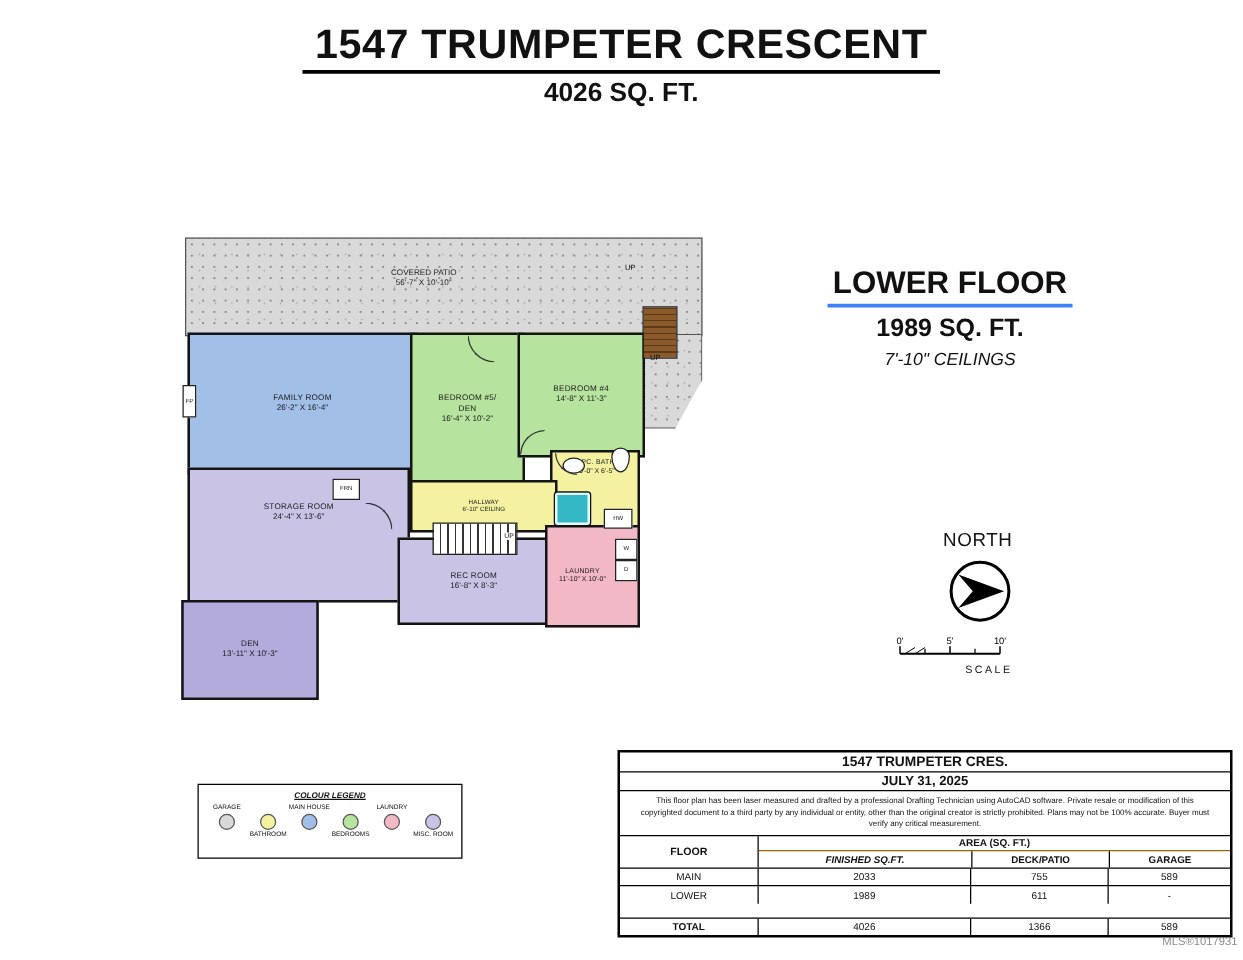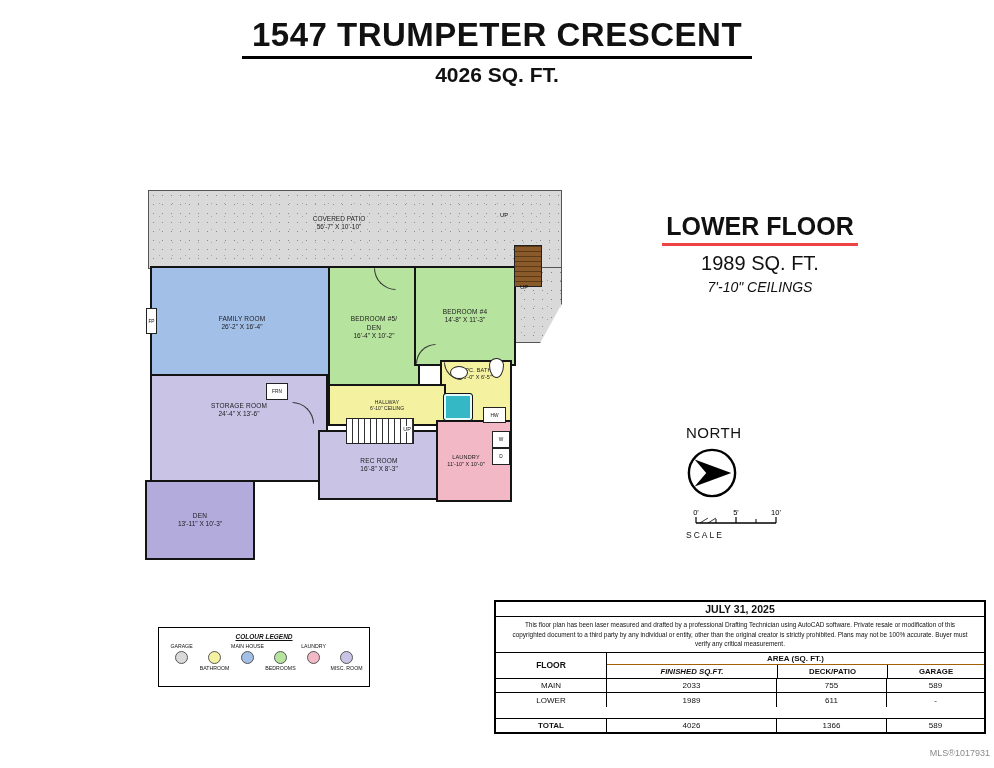--- a/index.html
+++ b/index.html
@@ -85,25 +85,25 @@
   .arc { position:absolute; z-index:3; border:1px solid #333;
     border-color:transparent transparent #333 #333; border-radius:0 0 0 100%; }
   .arc1 { left:374px; top:268px; width:20px; height:20px; }
   .arc2 { left:416px; top:344px; width:18px; height:18px; transform:rotate(90deg); }
   .arc3 { left:444px; top:362px; width:16px; height:16px; }
   .arc4 { left:292px; top:402px; width:20px; height:20px; transform:rotate(180deg); }
 
   
   .floor-info { left:640px; top:212px; width:240px; text-align:center; }
   .floor-name { display:inline-block; font-size:25px; font-weight:bold;
-    border-bottom:3px solid #ef4444; padding:0 4px 2px; }
-  .floor-area { font-size:20px; font-weight:normal; margin-top:6px; }
+    border-bottom:3px solid #3b82f6; padding:0 4px 2px; }
+  .floor-area { font-size:20px; font-weight:bold; margin-top:6px; }
   .floor-ceil { font-size:14px; font-style:italic; margin-top:4px; }
 
-  .compass { left:686px; top:424px; width:124px; display:flex; flex-direction:column; align-items:flex-start; }
+  .compass { left:686px; top:424px; width:124px; display:flex; flex-direction:column; align-items:flex-end; }
   .north-label { font-size:15px; letter-spacing:0.5px; }
   .compass svg.rose { margin-top:6px; }
   .scale-svg { margin-top:8px; }
   .scale-label { font-size:8.5px; letter-spacing:2px; margin-top:1px; }
 
   
   .legend { left:158px; top:627px; width:212px; height:60px; border:1px solid #000; box-sizing:border-box; }
   .legend-title { text-align:center; font-size:6.5px; font-weight:bold; font-style:italic;
     text-decoration:underline; margin-top:5px; }
   .legend-items { display:flex; justify-content:space-around; margin-top:2px; padding:0 6px; }
@@ -263,20 +263,21 @@
       </div>
       <div class="legend-item">
         <div class="legend-slot"></div>
         <div class="legend-dot" style="background-color: rgb(201, 195, 230);"></div>
         <div class="legend-slot">MISC. ROOM</div>
       </div>
     </div>
   </div>
 
   <div class="abs info-table">
+    <div class="t-addr">1547 TRUMPETER CRES.</div>
     <div class="t-date">JULY 31, 2025</div>
     <div class="t-disc">This floor plan has been laser measured and drafted by a professional Drafting Technician using AutoCAD software. Private resale or modification of this copyrighted document to a third party by any individual or entity, other than the original creator is strictly prohibited. Plans may not be 100% accurate.  Buyer must verify any critical measurement.</div>
     <div class="hdr">
       <div class="hdr-floor">FLOOR</div>
       <div class="hdr-right">
         <div class="hdr-area">AREA (SQ. FT.)</div>
         <div class="hdr-cols">
           <div>FINISHED SQ.FT.</div>
           <div>DECK/PATIO</div>
           <div>GARAGE</div>

